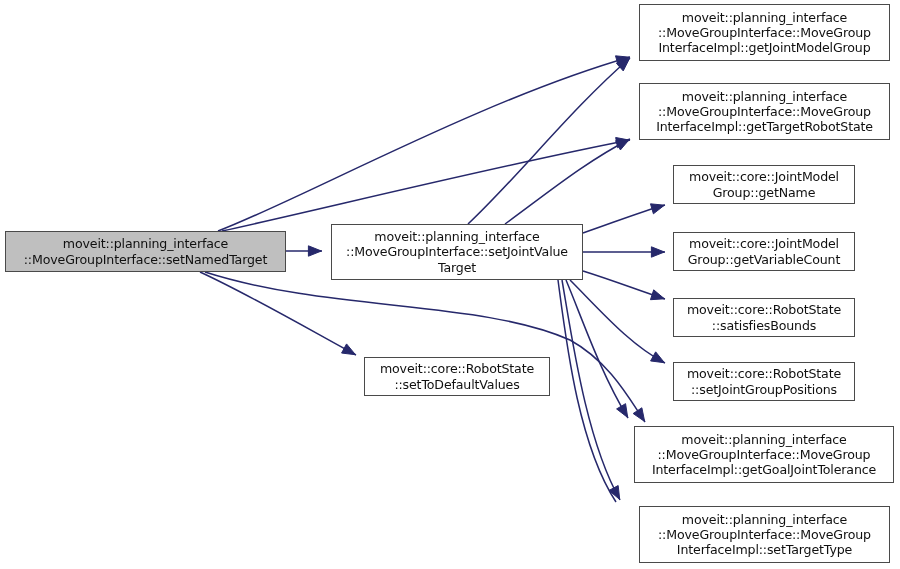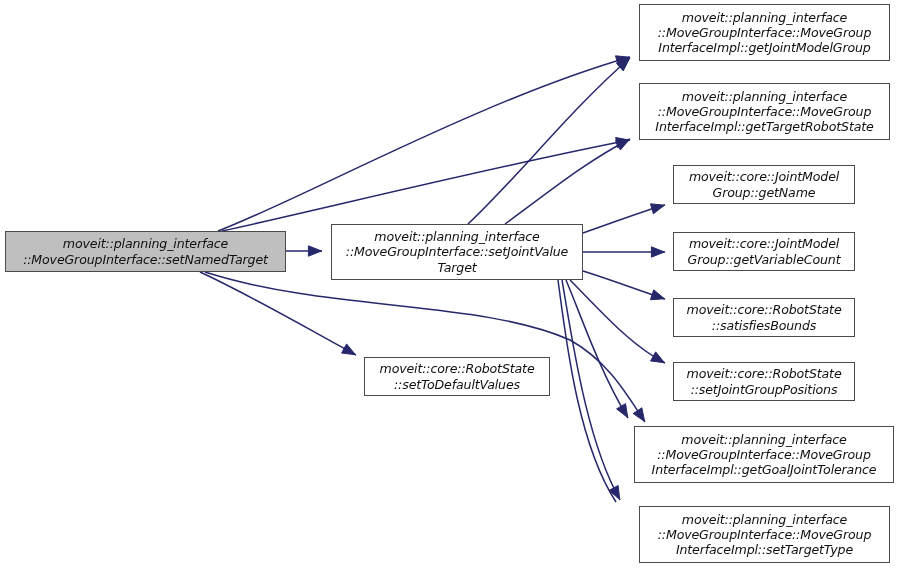--- a/index.html
+++ b/index.html
@@ -50,21 +50,20 @@
     z-index: 2;
   }
   .gnode.highlight {
     background: #bfbfbf;
     border-color: #4a4a4a;
   }
   .gnode .nlabel {
     display: block;
     padding: 0 5px;
     white-space: pre-line;
-    font-style: italic;
   }
 </style>
 </head>
 <body>
 
 <div id="canvas">
 
   <svg id="edge-layer" viewBox="0 0 900 569" xmlns="http://www.w3.org/2000/svg">
       <path d="M286,251 L322,251" class="edge-path" stroke="#26286b"></path>
       <polygon points="321.3999938964844,251 308.3999938964844,256.2 308.3999938964844,245.8" class="arrow-head" fill="#26286b"></polygon>

